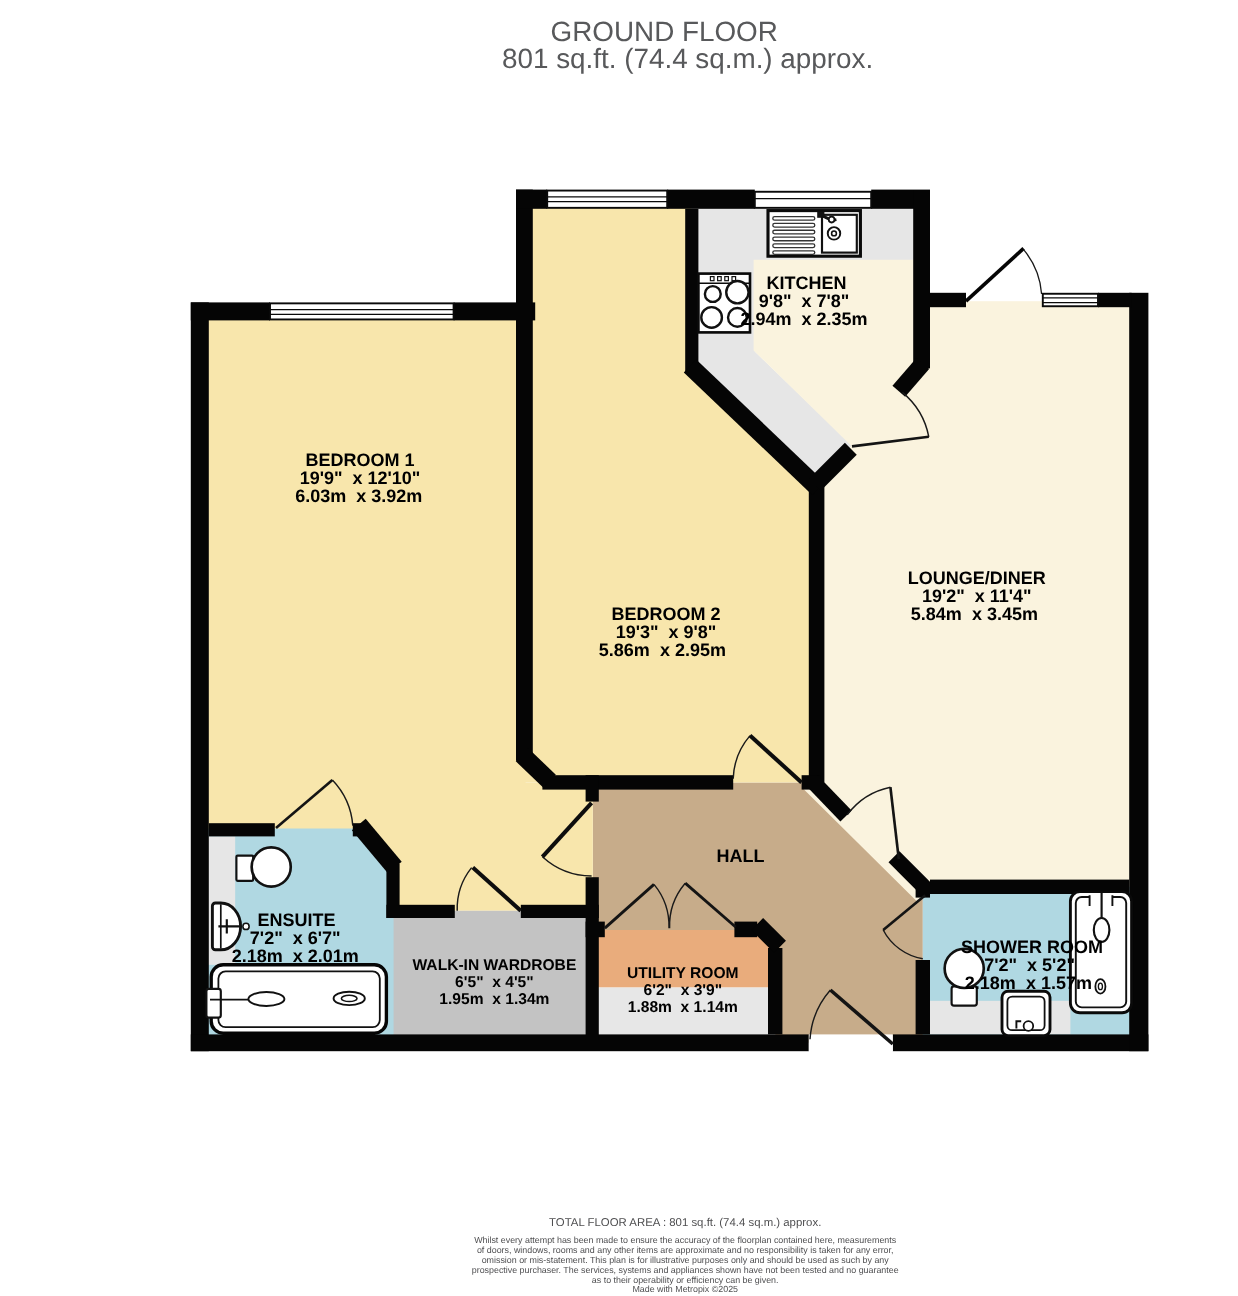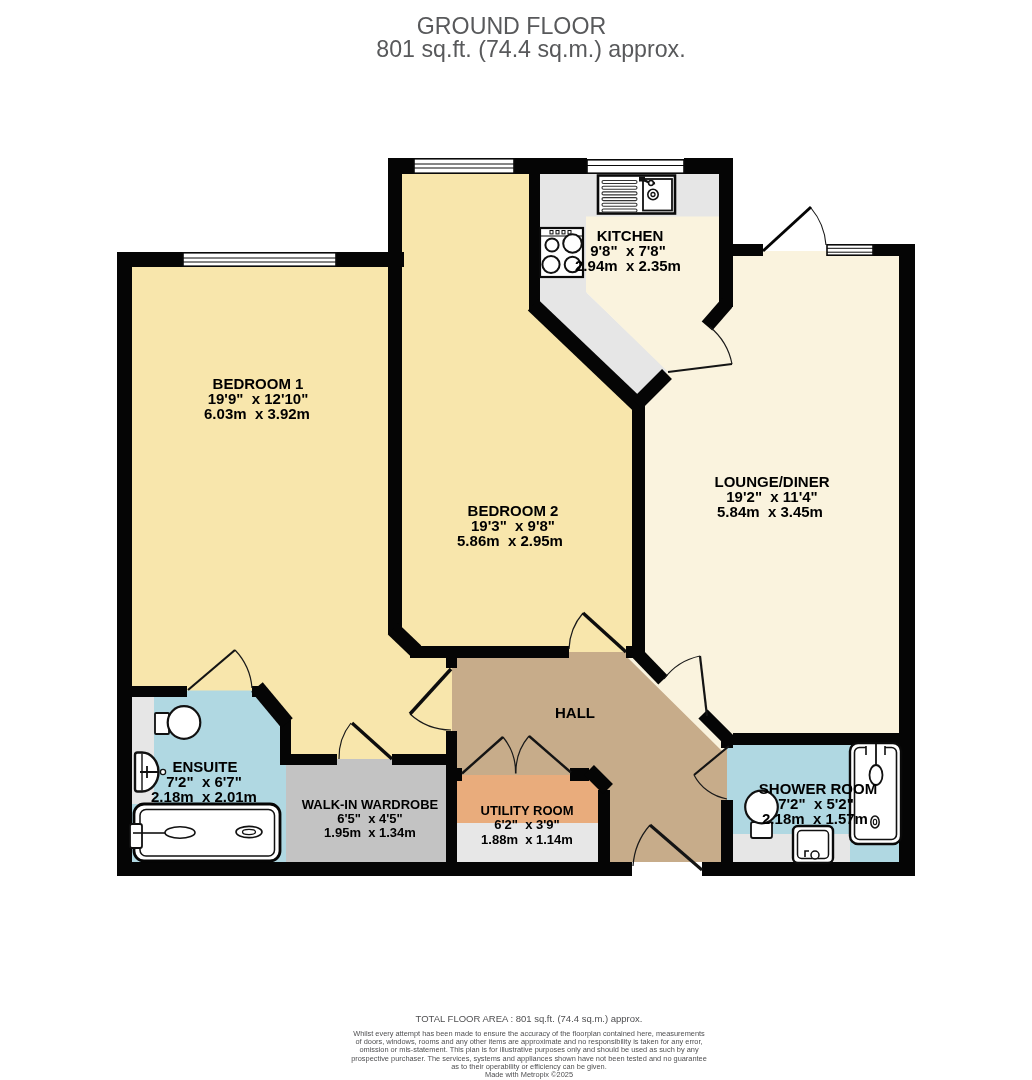--- a/index.html
+++ b/index.html
@@ -1,16 +1,16 @@
 <!DOCTYPE html>
 <html><head>
 <meta charset="utf-8">
 <style>
   html,body{margin:0;padding:0;background:#ffffff;}
-  .page{width:991px;height:1080px;position:relative;font-family:"Liberation Sans",sans-serif;}
+  .page{width:991px;height:1080px;position:relative;font-family:"Liberation Sans",sans-serif;margin-left:42px;}
   svg{position:absolute;top:0;left:0;}
   text{font-family:"Liberation Sans",sans-serif;}
   .rl{font-weight:bold;font-size:15px;fill:#000000;text-anchor:middle;}
   .rls{font-weight:bold;font-size:13px;fill:#000000;text-anchor:middle;}
   .ttl{fill:#58595b;text-anchor:middle;}
   .ftr{fill:#4f4f51;text-anchor:middle;}
 </style>
 </head>
 <body>
 <div class="page">

